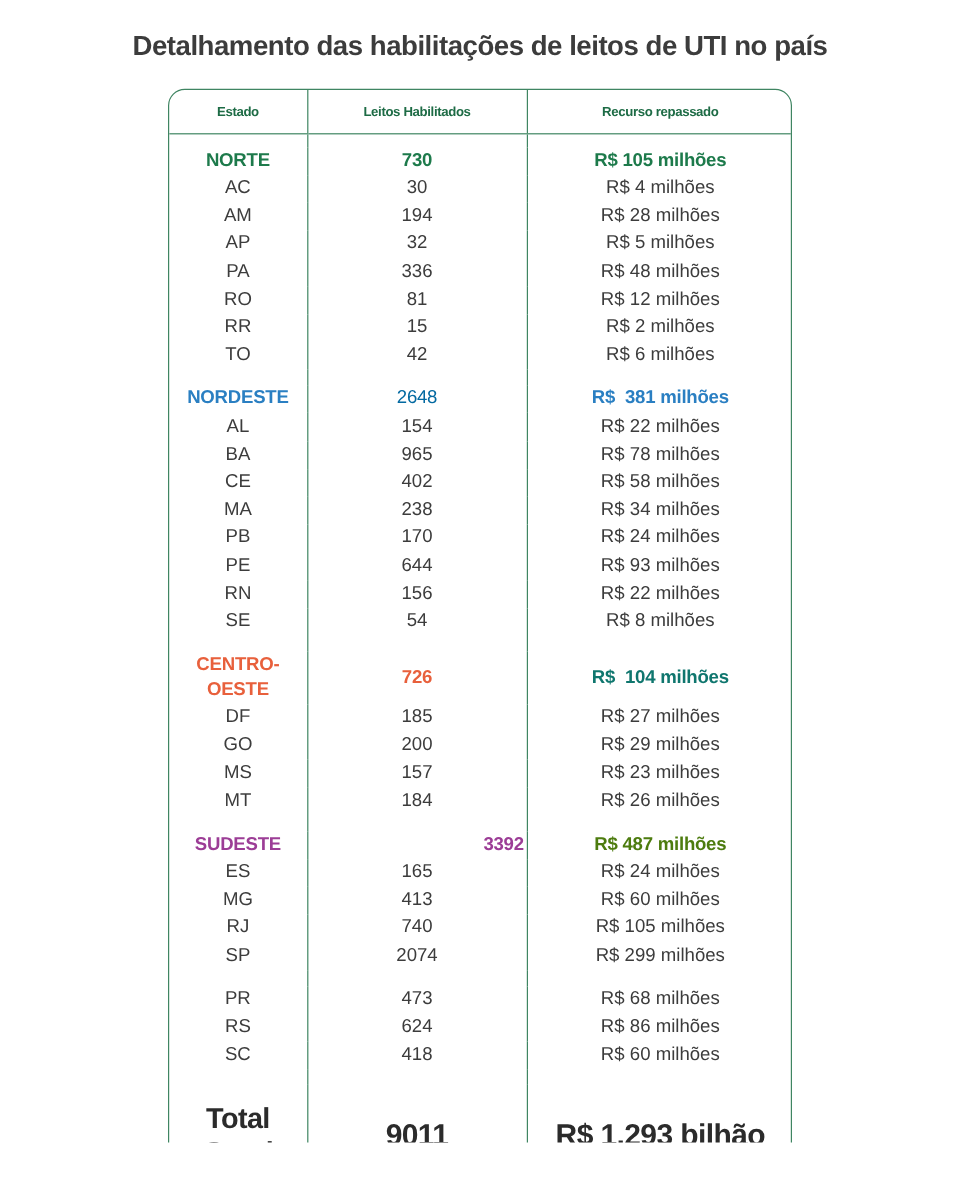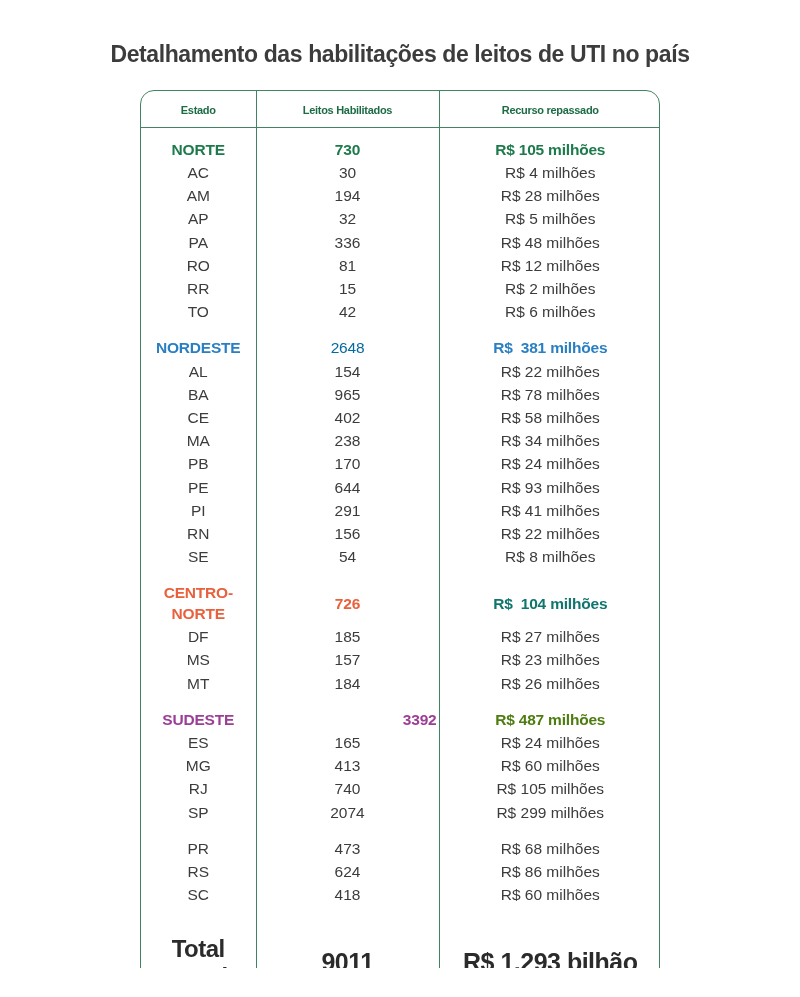--- a/index.html
+++ b/index.html
@@ -8,21 +8,20 @@
     height: 997px;
     background: #ffffff;
     font-family: "Liberation Sans", sans-serif;
   }
   .page {
     position: relative;
     width: 800px;
     height: 952px;
     background: #ffffff;
     overflow: hidden;
-    margin-top: 16px;
   }
   .title {
     text-align: center;
     font-size: 23px;
     font-weight: bold;
     color: #3c3c3c;
     letter-spacing: -0.4px;
     padding-top: 25px;
     padding-bottom: 0;
   }
@@ -193,49 +192,49 @@
             <td class="nowrap">PB</td>
             <td class="sep nowrap">170</td>
             <td class="sep nowrap">R$ 24 milhões</td>
           </tr>
           <tr>
             <td class="nowrap">PE</td>
             <td class="sep nowrap">644</td>
             <td class="sep nowrap">R$ 93 milhões</td>
           </tr>
           <tr>
-            <td class="nowrap">PI</td>
-            <td class="sep nowrap">291</td>
-            <td class="sep nowrap">R$ 41 milhões</td>
-          </tr>
-          <tr>
             <td class="nowrap">RN</td>
             <td class="sep nowrap">156</td>
             <td class="sep nowrap">R$ 22 milhões</td>
           </tr>
           <tr>
             <td class="nowrap">SE</td>
             <td class="sep nowrap">54</td>
             <td class="sep nowrap">R$ 8 milhões</td>
           </tr>
           <tr class="spacer">
             <td></td>
             <td class="sep"></td>
             <td class="sep"></td>
           </tr>
           <tr class="region">
             <td class="nowrap" style="color: rgb(232, 96, 60); font-weight: bold; white-space: pre-line;">CENTRO-
-NORTE</td>
+OESTE</td>
             <td class="sep nowrap" style="color: rgb(232, 96, 60); font-weight: bold;">726</td>
             <td class="sep nowrap" style="color: #0f766e; font-weight: bold;">R$  104 milhões</td>
           </tr>
           <tr>
             <td class="nowrap">DF</td>
             <td class="sep nowrap">185</td>
             <td class="sep nowrap">R$ 27 milhões</td>
+          </tr>
+          <tr>
+            <td class="nowrap">GO</td>
+            <td class="sep nowrap">200</td>
+            <td class="sep nowrap">R$ 29 milhões</td>
           </tr>
           <tr>
             <td class="nowrap">MS</td>
             <td class="sep nowrap">157</td>
             <td class="sep nowrap">R$ 23 milhões</td>
           </tr>
           <tr>
             <td class="nowrap">MT</td>
             <td class="sep nowrap">184</td>
             <td class="sep nowrap">R$ 26 milhões</td>

